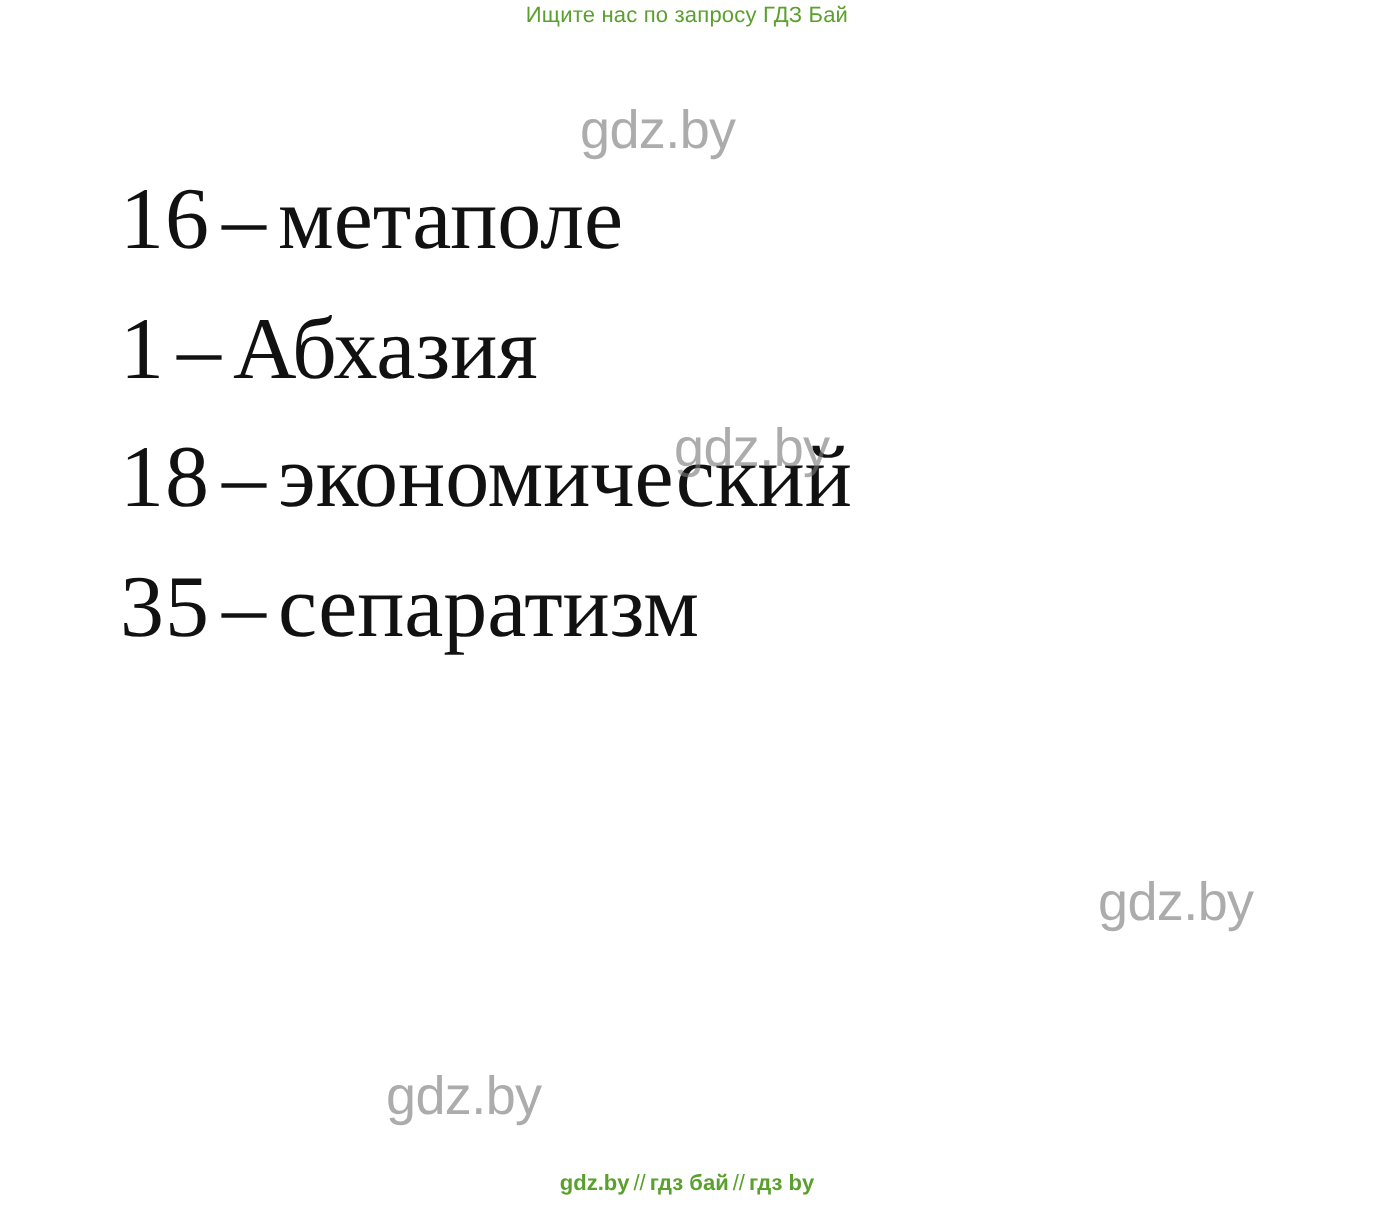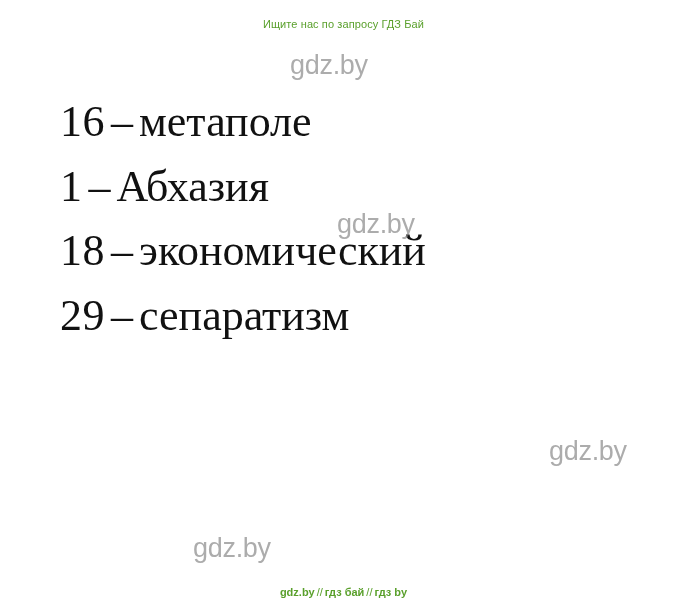--- a/index.html
+++ b/index.html
@@ -17,25 +17,24 @@
   .top-banner {
     position: absolute;
     top: 2px;
     left: 0;
     width: 100%;
     text-align: center;
     font-family: "Liberation Sans", sans-serif;
     font-size: 11px;
     color: #5aa02c;
     letter-spacing: 0.1px;
-    margin-top: 16px;
   }
   .answers {
     position: absolute;
-    top: 90px;
+    top: 78px;
     left: 60px;
     width: 560px;
   }
   .answer-line {
     font-family: "Liberation Serif", serif;
     font-size: 44px;
     color: #111111;
     line-height: 1.47;
     white-space: nowrap;
   }
@@ -90,21 +89,21 @@
     <span class="num">1</span><span class="dash">–</span><span class="txt">Абхазия</span>
   </div>
 
   <div class="answer-line">
     <span class="num">18</span><span class="dash">–</span><span class="txt">экономический</span>
   </div>
 
 
 
   <div class="answer-line">
-    <span class="num">29</span><span class="dash">–</span><span class="txt">сепаратизм</span>
+    <span class="num">35</span><span class="dash">–</span><span class="txt">сепаратизм</span>
   </div>
 
 </div>
 
 <div class="wm wm-1">gdz.by</div>
 <div class="wm wm-2">gdz.by</div>
 <div class="wm wm-3">gdz.by</div>
 <div class="wm wm-4">gdz.by</div>
 
 <div class="footer">

